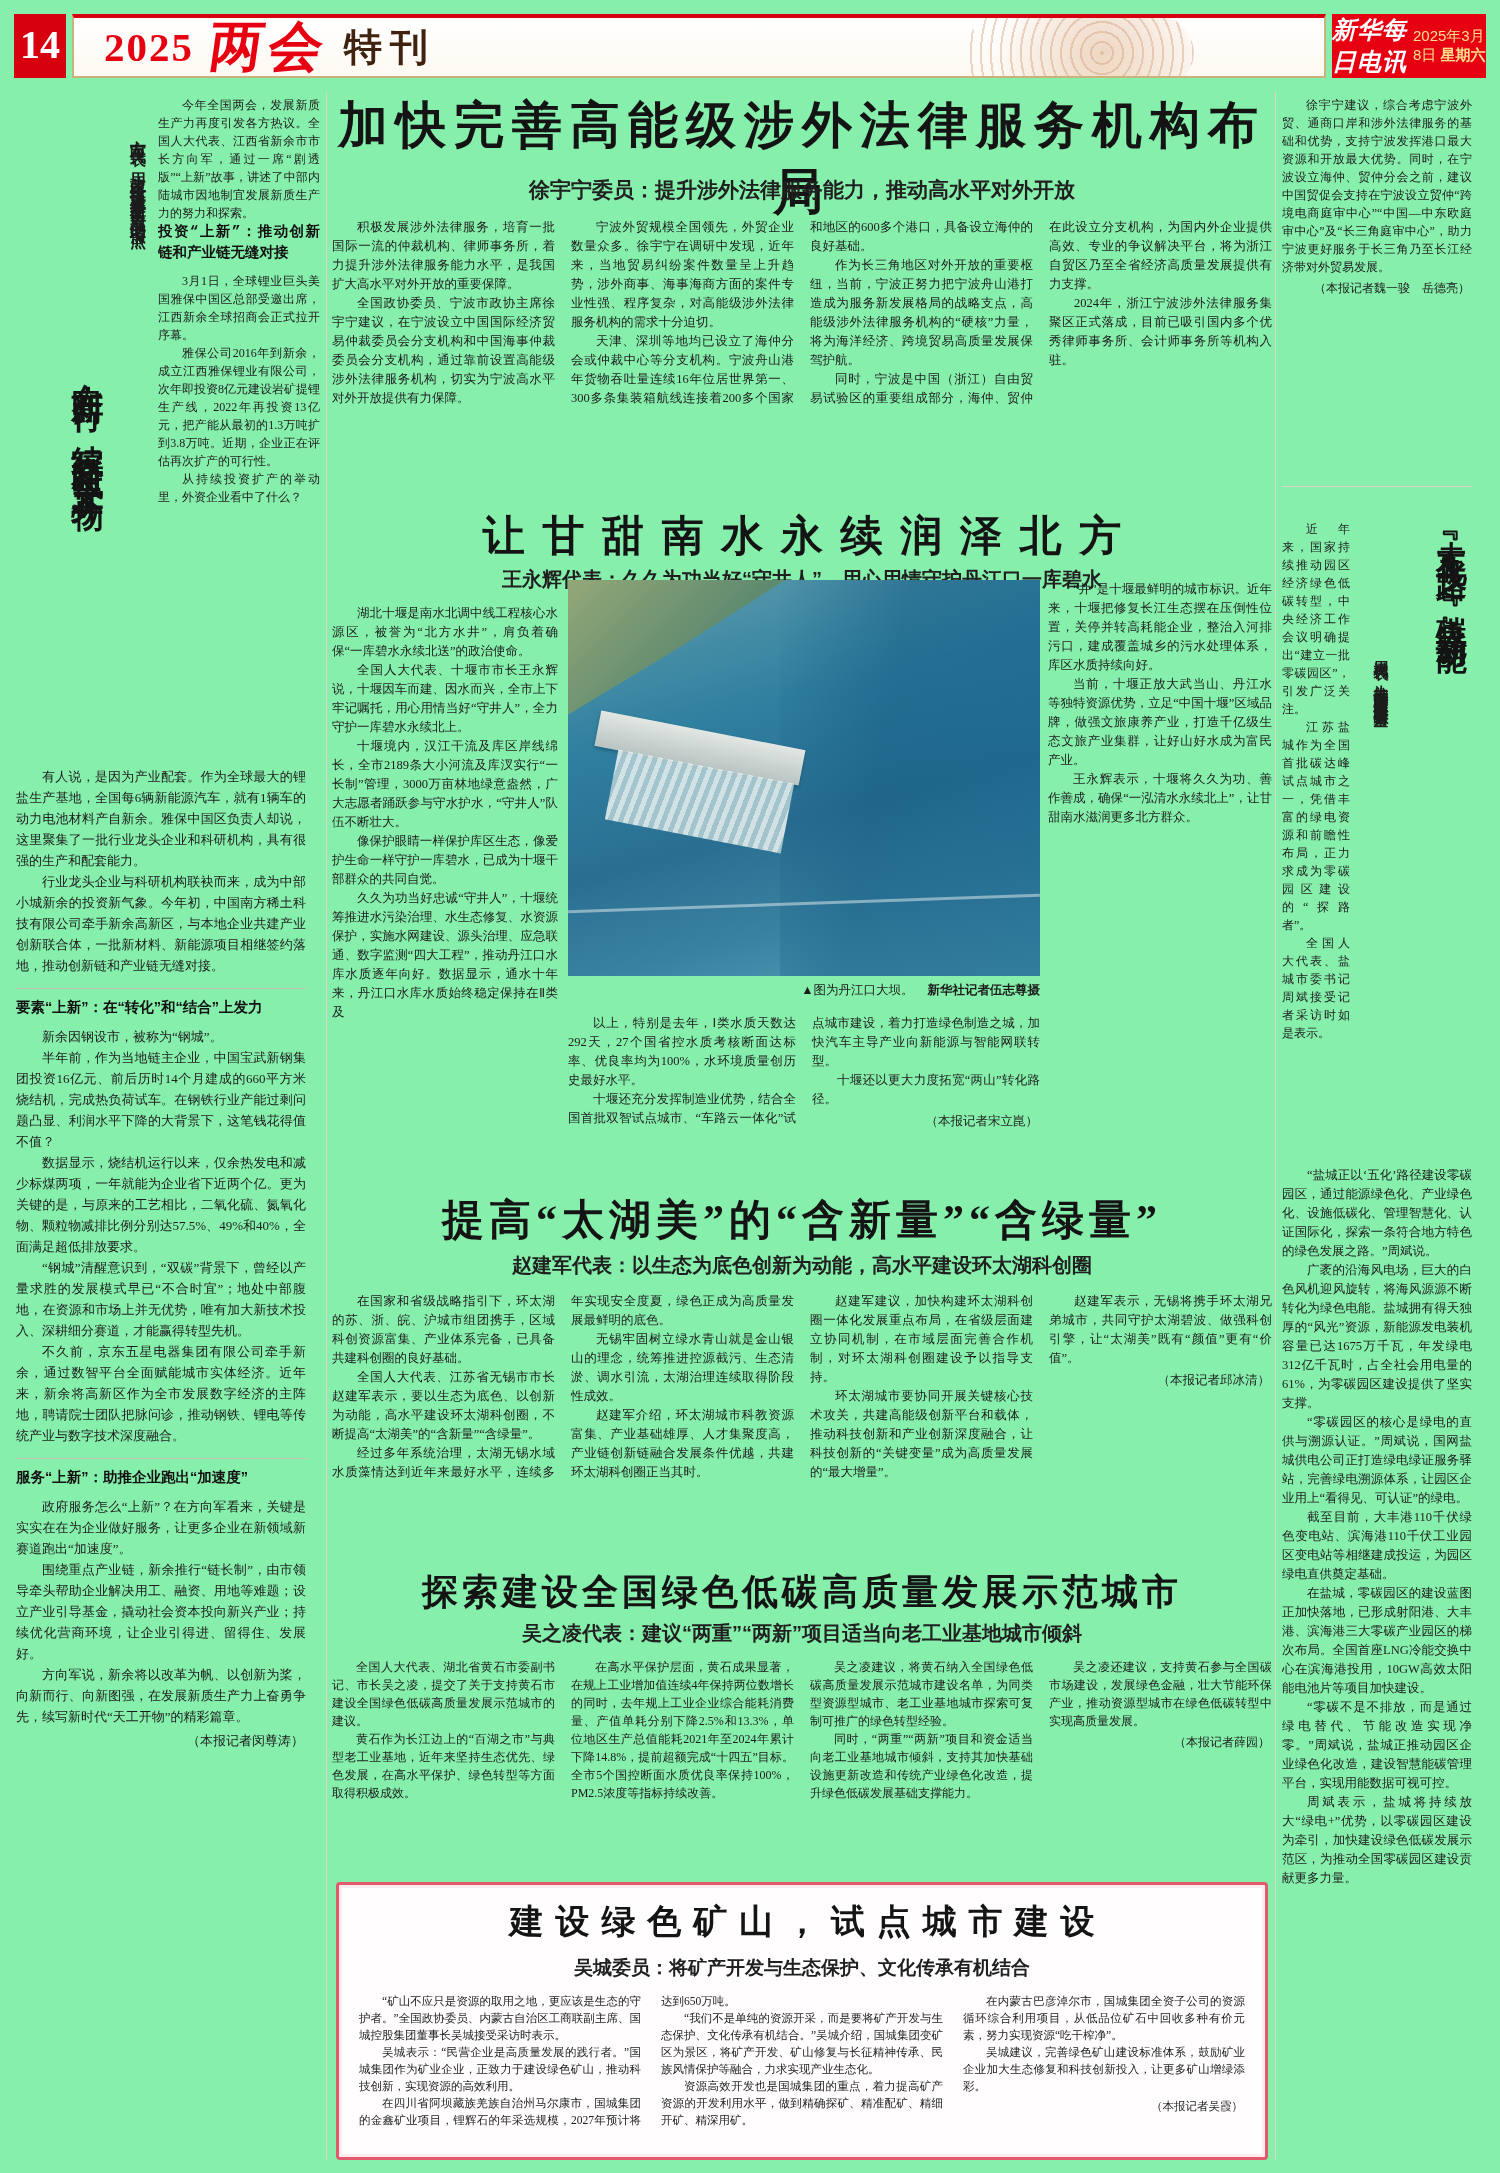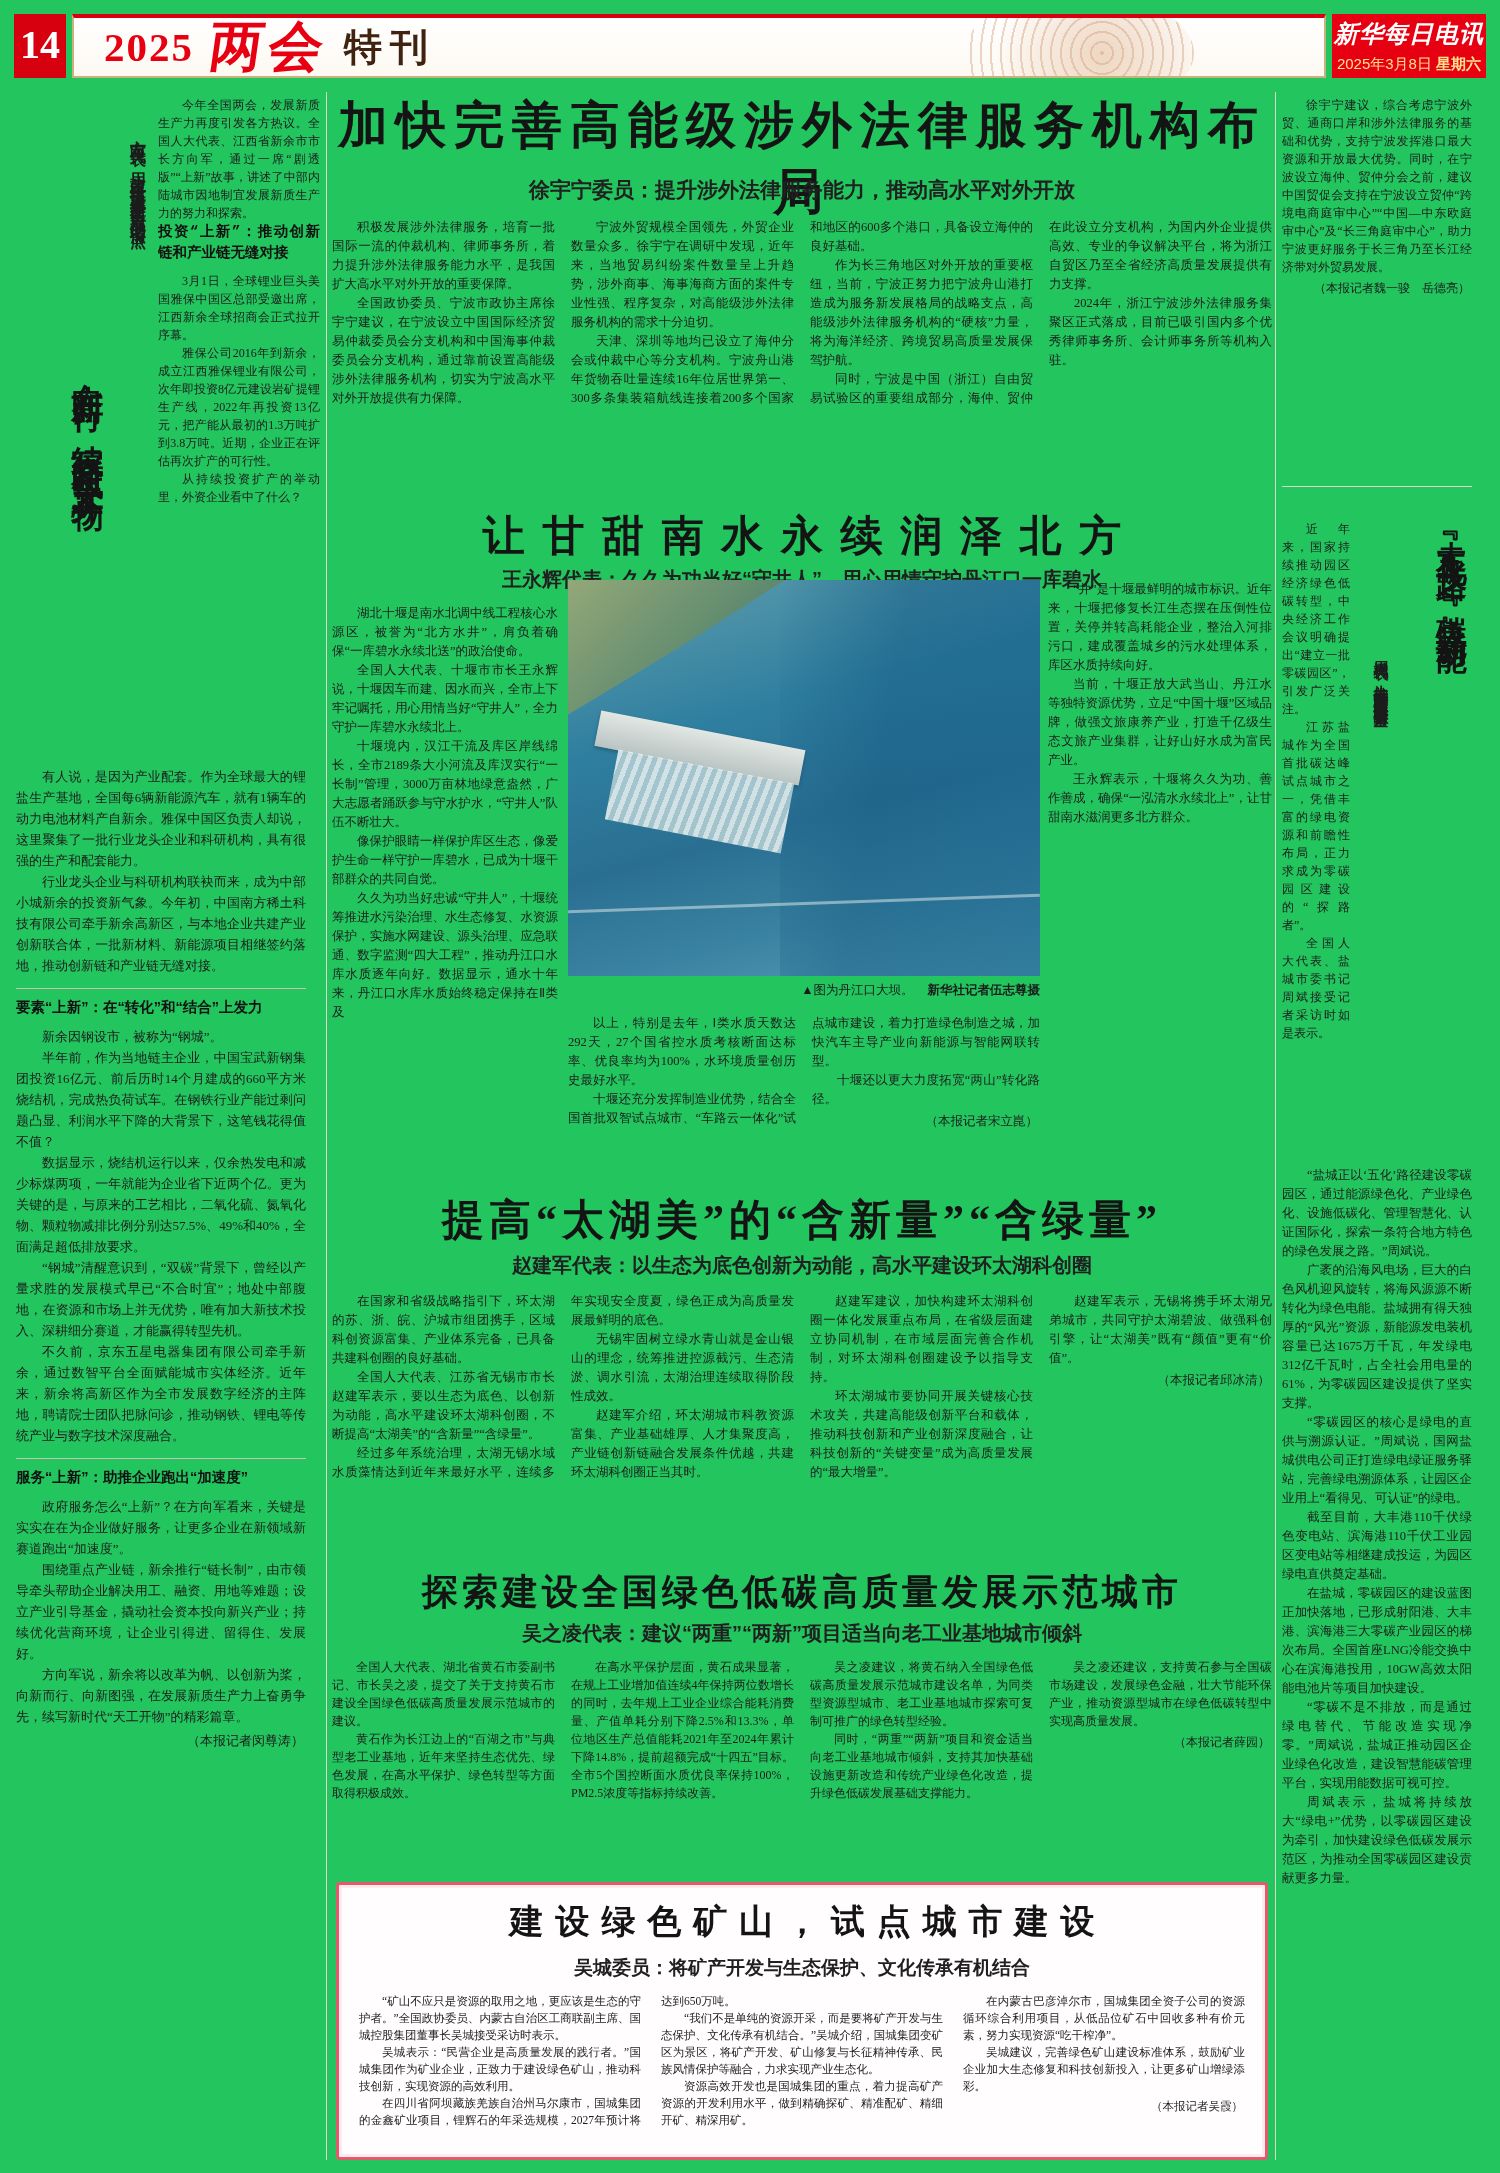--- a/index.html
+++ b/index.html
@@ -1,31 +1,31 @@
 <!DOCTYPE html>
 <html><head>
 <meta charset="utf-8">
 <style>
   html,body{margin:0;padding:0;background:#e9e7e2;}
-  .page{position:relative;width:1500px;height:2173px;background:#22c55e;margin:0 auto;
+  .page{position:relative;width:1500px;height:2173px;background:#86efac;margin:0 auto;
         font-family:"Liberation Serif",serif;color:#1c1c1c;overflow:hidden;}
   .abs{position:absolute;}
   
   .mast{position:absolute;left:14px;top:14px;right:14px;height:64px;display:flex;gap:6px;}
   .pagebox{width:52px;background:#d6000f;color:#fff;font-weight:bold;font-size:40px;
            line-height:62px;text-align:center;font-family:"Liberation Serif",serif;}
   .banner{flex:1;border:2px solid #c9b27c;border-top:4px solid #d6000f;background:linear-gradient(#ffffff,#fdf9f2);
           display:flex;align-items:center;gap:16px;padding:0 30px;position:relative;overflow:hidden;}
   .banner .year{color:#e60012;font-weight:bold;font-size:41px;letter-spacing:2px;}
   .banner .tt{color:#e60012;font-weight:bold;font-size:54px;letter-spacing:5px;transform:skewX(-8deg);}
   .banner .sf{color:#3f220f;font-weight:bold;font-size:38px;letter-spacing:8px;}
   .orn{position:absolute;right:130px;top:-25px;width:230px;height:120px;border-radius:50%;
        background:repeating-radial-gradient(circle at 60% 50%, rgba(205,150,115,.38) 0 2px, transparent 2px 10px),
                   radial-gradient(circle at 60% 50%, rgba(220,170,130,.45), transparent 70%);}
-  .paperbox{width:154px;background:#e60012;display:flex;flex-direction:column;justify-content:center;
+  .paperbox{width:154px;background:#e60012;display:flex;flex-direction:row;justify-content:center;
             align-items:center;gap:5px;}
   .paper-logo{color:#fff;font-weight:bold;font-style:italic;font-size:24px;letter-spacing:1px;
               font-family:"Liberation Serif",serif;}
   .paper-date{color:#ffe08d;font-size:15px;font-family:"Liberation Sans",sans-serif;}
   
   .body-txt{font-size:12.5px;line-height:19px;text-align:justify;overflow:hidden;}
   .body-sm{font-size:12px;line-height:18px;}
   .bp{text-indent:2em;margin:0;}
   .credit{text-align:right;margin:3px 2px 0 0;}
   .sec-h{font-family:"Liberation Sans",sans-serif;font-weight:bold;font-size:14.5px;

